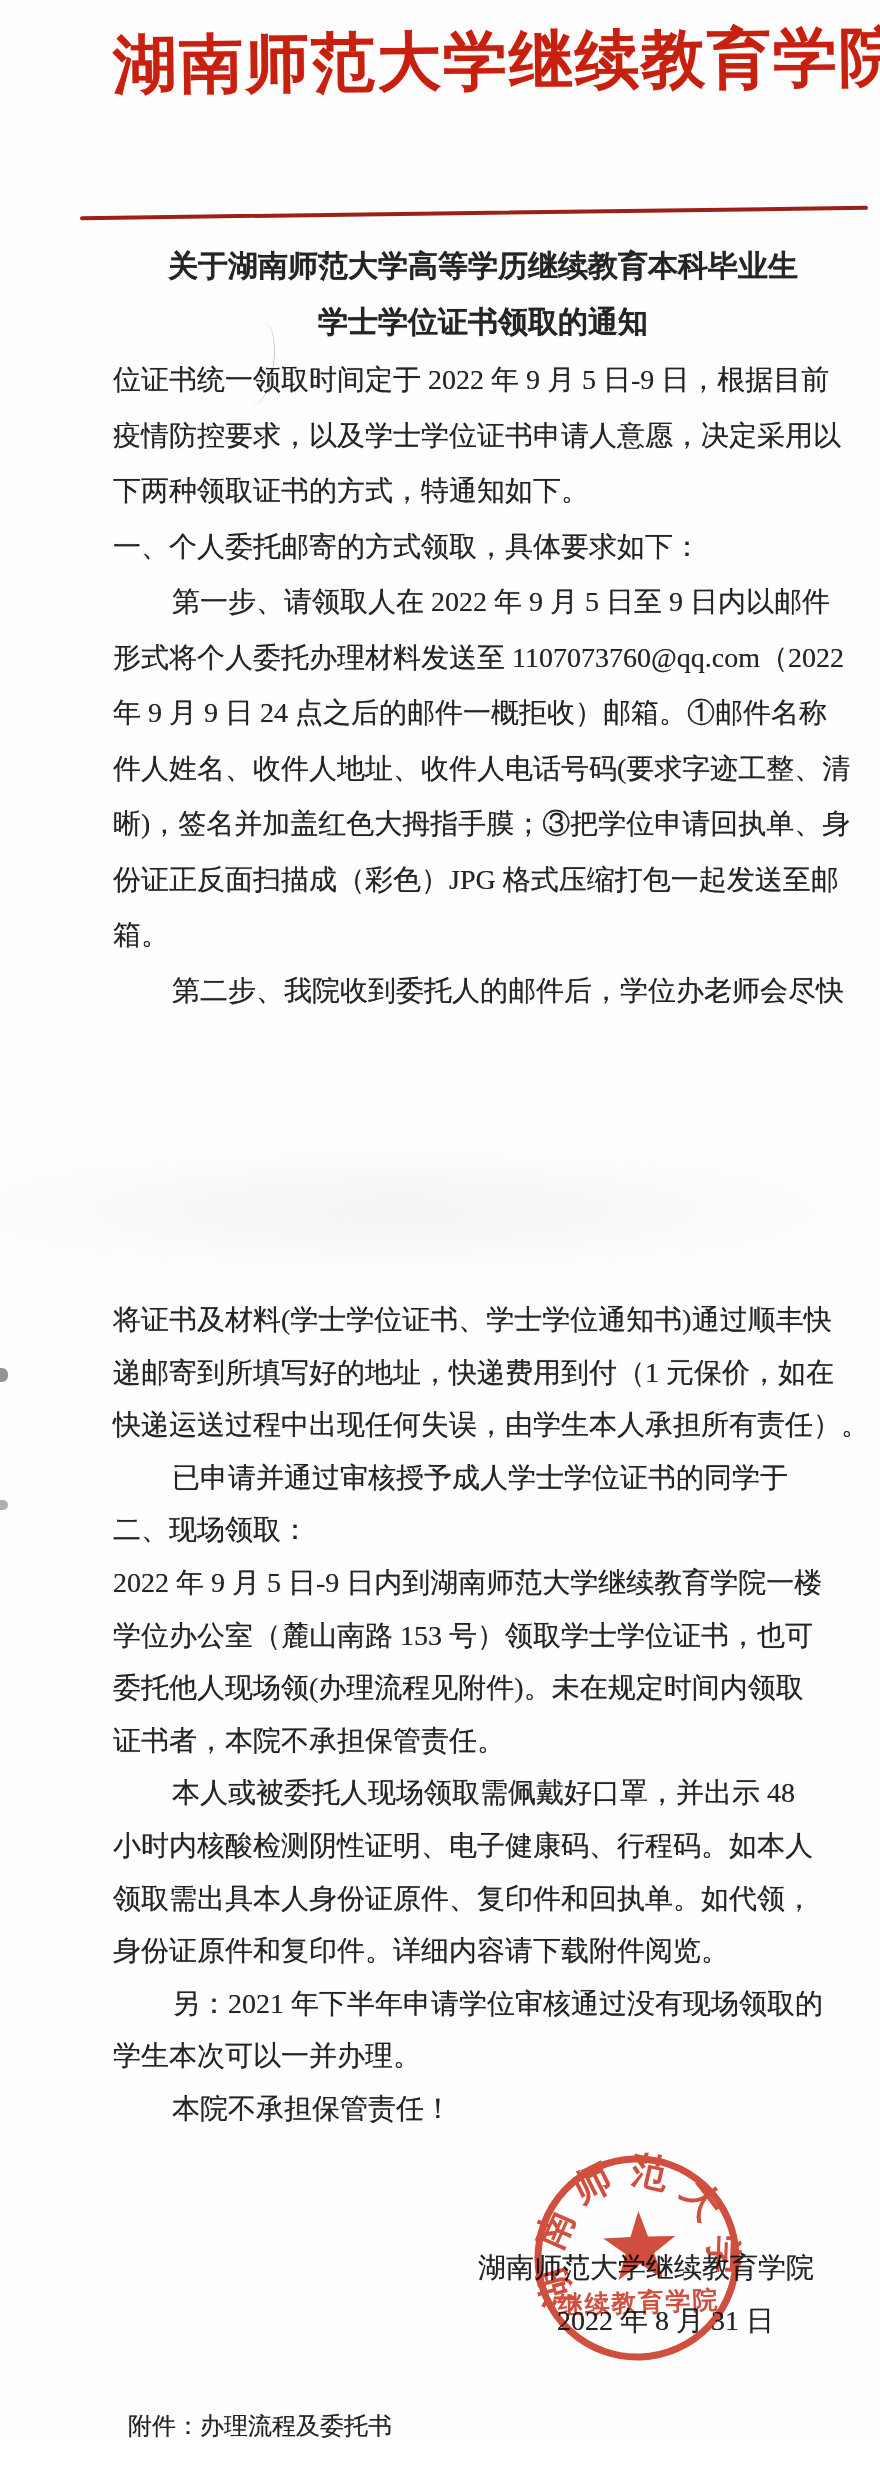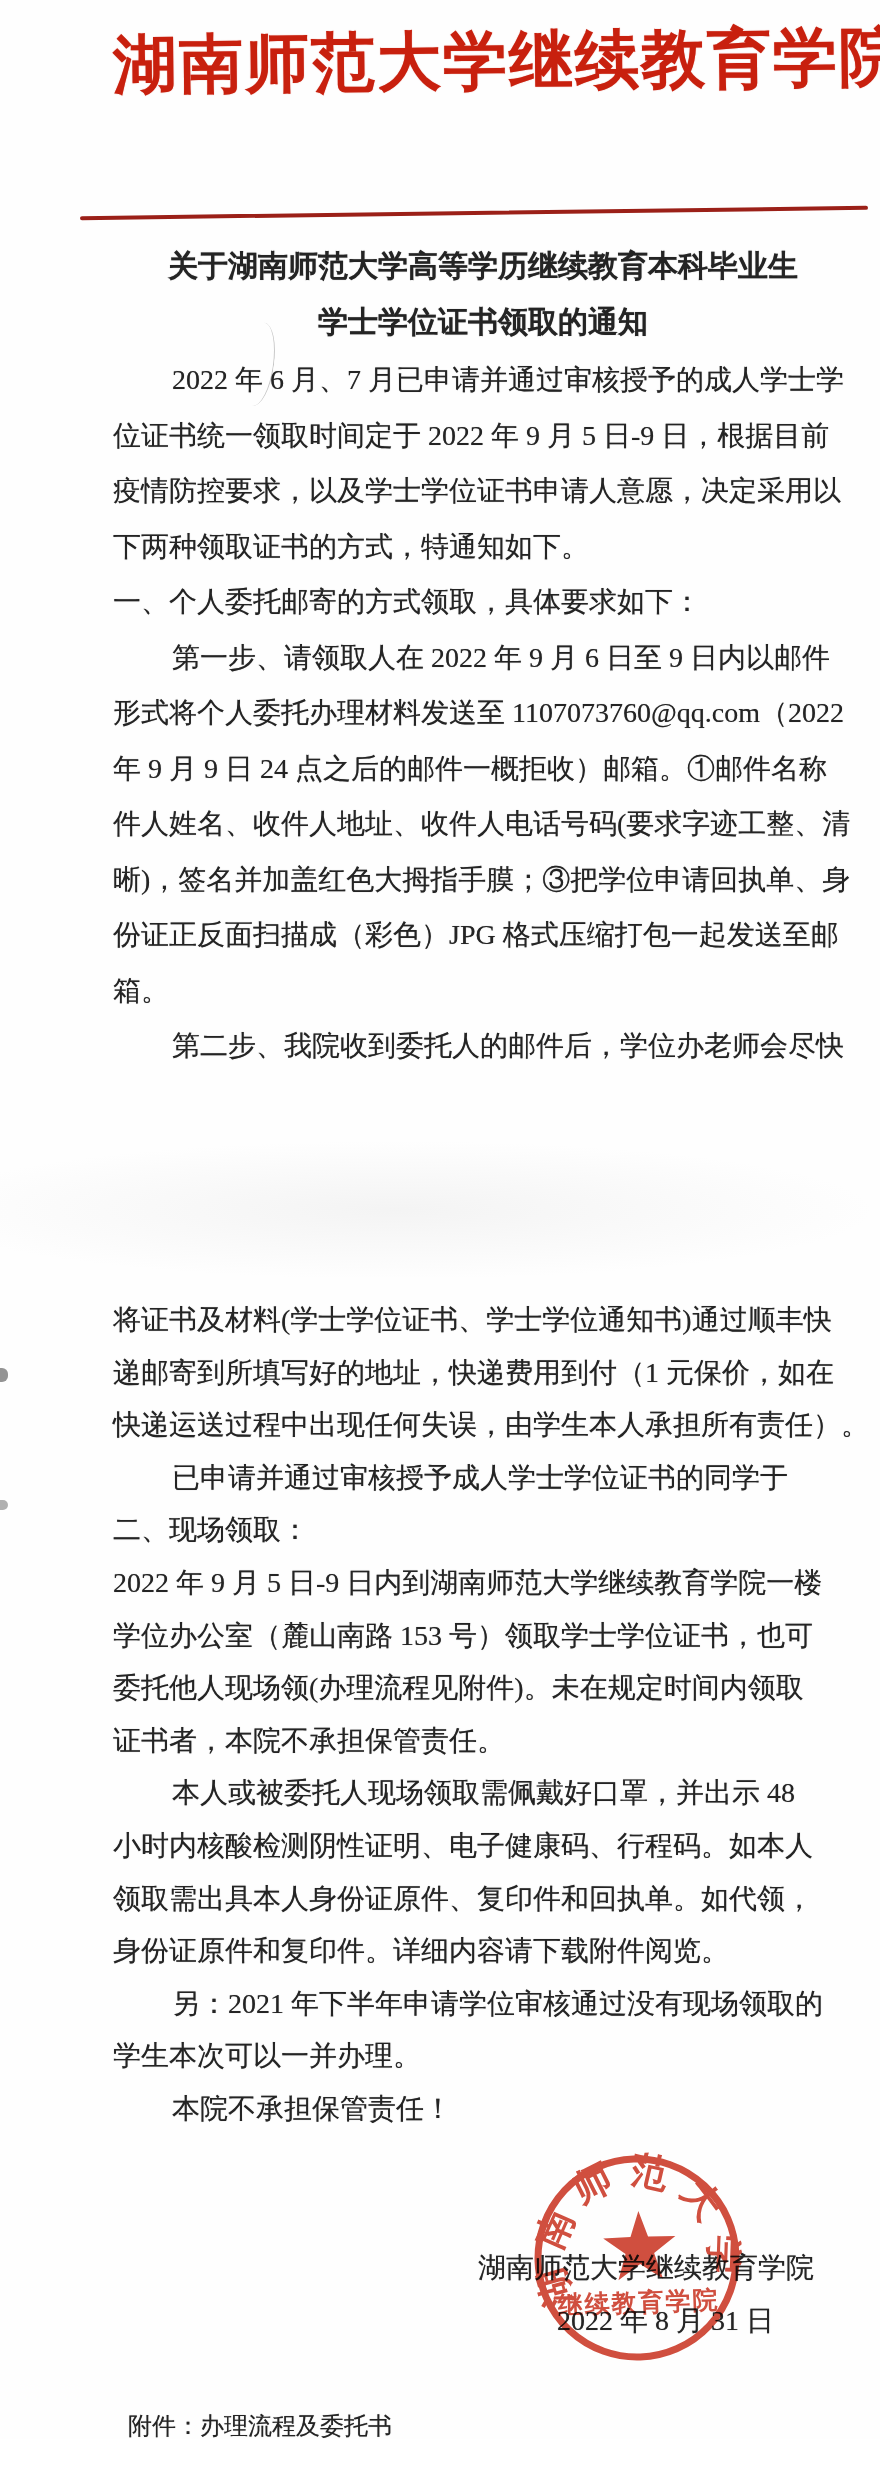--- a/index.html
+++ b/index.html
@@ -136,26 +136,25 @@
   <div class="scan-band"></div>
   <div class="edge-mark m1"></div>
   <div class="edge-mark m2"></div>
 
   <div class="notice-title">
     <div>关于湖南师范大学高等学历继续教育本科毕业生</div>
     <div>学士学位证书领取的通知</div>
   </div>
 
   <div class="body-block body-page1">
-      <div class="line indent">2022 年 6 月、7 月已申请并通过审核授予的成人学士学</div>
       <div class="line">位证书统一领取时间定于 2022 年 9 月 5 日-9 日，根据目前</div>
       <div class="line">疫情防控要求，以及学士学位证书申请人意愿，决定采用以</div>
       <div class="line">下两种领取证书的方式，特通知如下。</div>
       <div class="line">一、个人委托邮寄的方式领取，具体要求如下：</div>
-      <div class="line indent">第一步、请领取人在 2022 年 9 月 6 日至 9 日内以邮件</div>
+      <div class="line indent">第一步、请领取人在 2022 年 9 月 5 日至 9 日内以邮件</div>
       <div class="line">形式将个人委托办理材料发送至 1107073760@qq.com（2022</div>
       <div class="line">年 9 月 9 日 24 点之后的邮件一概拒收）邮箱。①邮件名称</div>
       <div class="line">件人姓名、收件人地址、收件人电话号码(要求字迹工整、清</div>
       <div class="line">晰)，签名并加盖红色大拇指手膜；③把学位申请回执单、身</div>
       <div class="line">份证正反面扫描成（彩色）JPG 格式压缩打包一起发送至邮</div>
       <div class="line">箱。</div>
       <div class="line indent">第二步、我院收到委托人的邮件后，学位办老师会尽快</div>
     </div>
 
   <div class="body-block body-page2">

